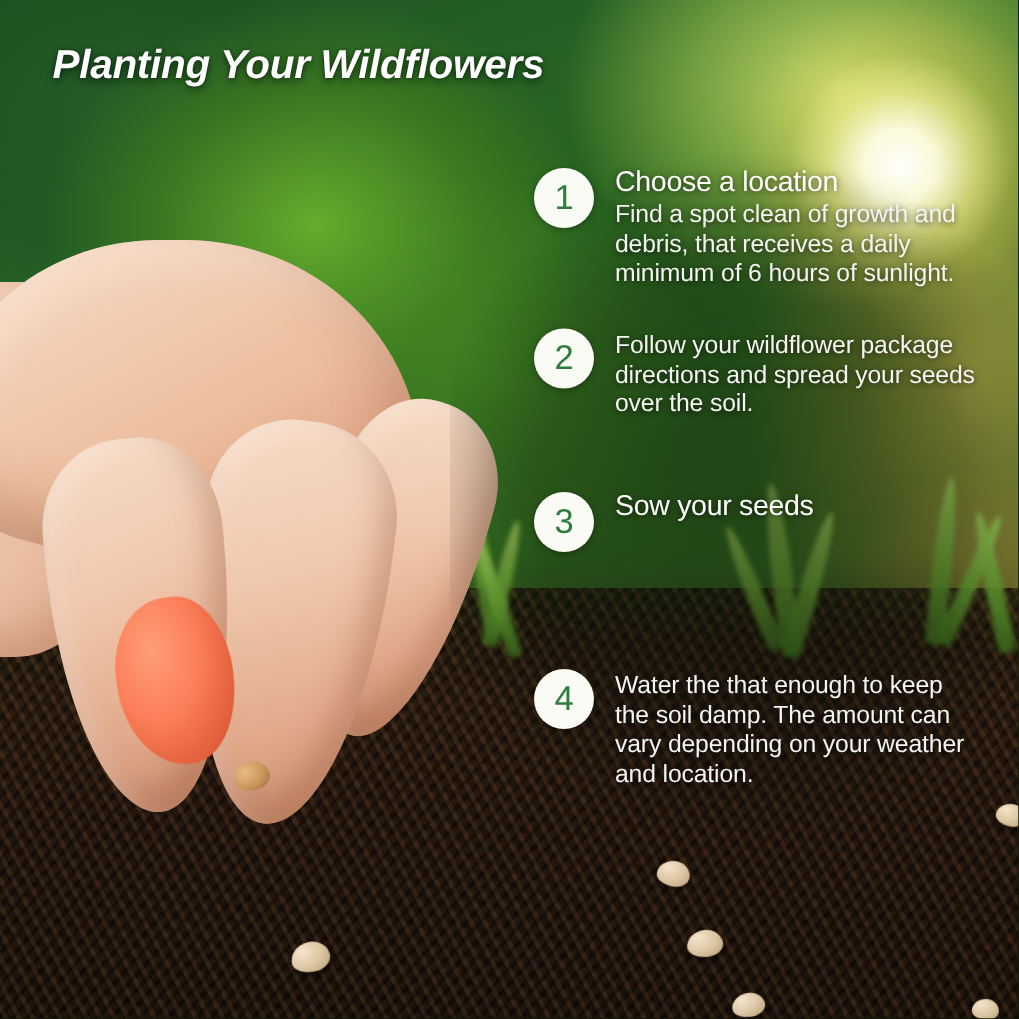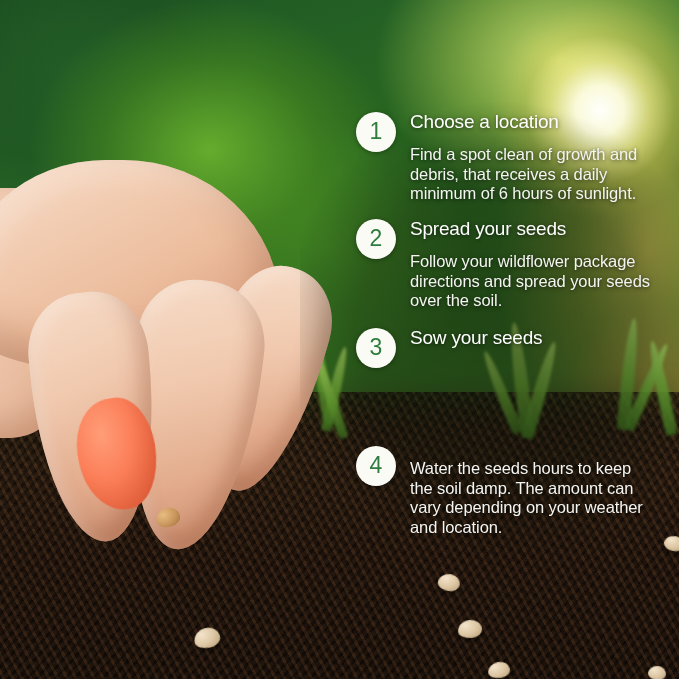--- a/index.html
+++ b/index.html
@@ -152,21 +152,21 @@
     color: #2f7d3e; font-size: 23px; font-weight: 500; line-height: 1;
     position: relative; top: -1px;
   }
   .step-body { position: absolute; left: 54px; top: 0; width: 240px; }
   .step-head {
     font-size: 19px; font-weight: normal; color: #ffffff;
     line-height: 1.05; letter-spacing: -0.2px;
     text-shadow: 0 1px 4px rgba(0,0,0,0.6);
   }
   .step-text {
-    margin-top: 13px;
+    margin-top: 2px;
     font-size: 16.5px; color: #f4f4f1; line-height: 1.19;
     letter-spacing: -0.1px;
     text-shadow: 0 1px 4px rgba(0,0,0,0.65);
   }
 </style>
 </head>
 <body>
 
 <div id="poster">
 
@@ -207,55 +207,55 @@
 
   <div class="ground-seed" style="left:194px; top:628px; width:26px; height:20px; transform:rotate(-14deg);"></div>
   <div class="ground-seed" style="left:438px; top:574px; width:22px; height:17px; transform:rotate(9deg);"></div>
   <div class="ground-seed" style="left:458px; top:620px; width:24px; height:18px; transform:rotate(-6deg);"></div>
   <div class="ground-seed" style="left:664px; top:536px; width:20px; height:15px; transform:rotate(12deg);"></div>
   <div class="ground-seed" style="left:488px; top:662px; width:22px; height:16px; transform:rotate(-10deg);"></div>
   <div class="ground-seed" style="left:648px; top:666px; width:18px; height:14px; transform:rotate(5deg);"></div>
 
   <div class="scrim"></div>
 
+  <div class="title">Planting Your Wildflowers</div>
 
   <div class="steps">
 
     <div class="step" style="top:0px;">
       <div class="badge">
         <span>1</span>
       </div>
       <div class="step-body">
         <div class="step-head">Choose a location</div>
         <div class="step-text">Find a spot clean of growth and debris, that receives a daily minimum of 6 hours of sunlight.</div>
       </div>
     </div>
 
     <div class="step" style="top:107px;">
       <div class="badge">
         <span>2</span>
       </div>
       <div class="step-body">
-        <div class="step-head">Spread your seeds</div>
         <div class="step-text">Follow your wildflower package directions and spread your seeds over the soil.</div>
       </div>
     </div>
 
     <div class="step" style="top:216px;">
       <div class="badge">
         <span>3</span>
       </div>
       <div class="step-body">
         <div class="step-head">Sow your seeds</div>
       </div>
     </div>
 
     <div class="step" style="top:334px;">
       <div class="badge">
         <span>4</span>
       </div>
       <div class="step-body">
-        <div class="step-text">Water the seeds hours to keep the soil damp. The amount can vary depending on your weather and location.</div>
+        <div class="step-text">Water the that enough to keep the soil damp. The amount can vary depending on your weather and location.</div>
       </div>
     </div>
 
   </div>
 </div>
 
 </body></html>

